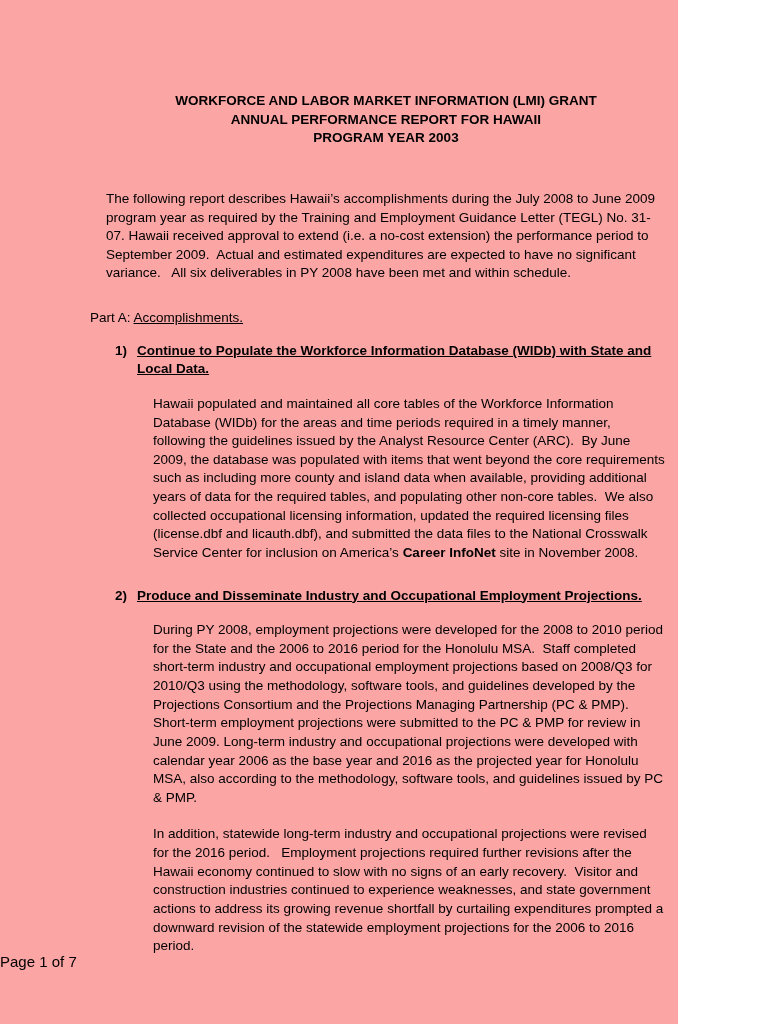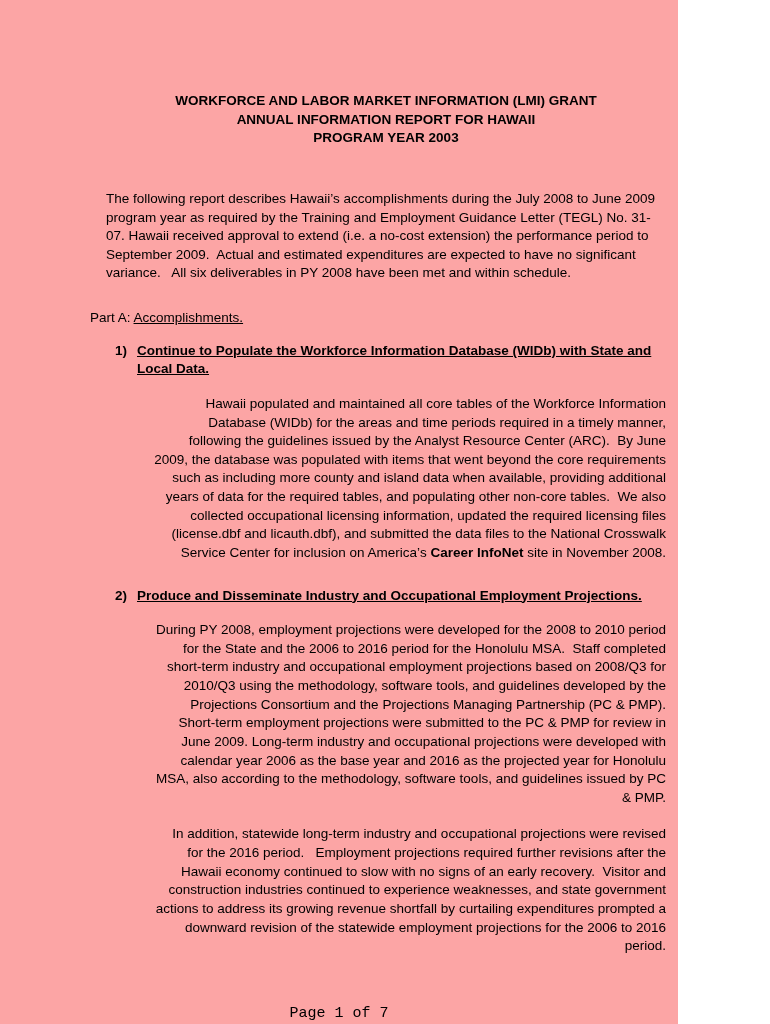--- a/index.html
+++ b/index.html
@@ -50,49 +50,48 @@
     top: 0;
     font-weight: bold;
   }
   .item-heading {
     font-weight: bold;
     text-decoration: underline;
   }
   .body-para {
     margin: 16px;
     white-space: pre-wrap;
-    text-align: right;
   }
   .body-para + .body-para { margin-top: 18px; }
   .link {
     color: var(--link, #1155CC);
     font-style: italic;
     text-decoration: underline;
     cursor: pointer;
   }
   .footer {
     position: absolute;
     left: 0;
     right: 0;
-    top: 1004px;
-    text-align: center;
-    font-family: Liberation Mono, monospace;
+    top: 952px;
+    text-align: left;
+    font-family: Liberation Sans, sans-serif;
     font-size: 15px;
     color: #000000;
   }
 </style>
 </head>
 <body>
 
 <div class="page">
   <div class="content">
 
     <div class="doc-title">
       <div>WORKFORCE AND LABOR MARKET INFORMATION (LMI) GRANT</div>
-      <div>ANNUAL INFORMATION REPORT FOR HAWAII</div>
+      <div>ANNUAL PERFORMANCE REPORT FOR HAWAII</div>
       <div>PROGRAM YEAR 2003</div>
     </div>
 
     <p class="intro">The following report describes Hawaii’s accomplishments during the July 2008 to June 2009 program year as required by the Training and Employment Guidance Letter (TEGL) No. 31-07. Hawaii received approval to extend (i.e. a no-cost extension) the performance period to September 2009.  Actual and estimated expenditures are expected to have no significant variance.   All six deliverables in PY 2008 have been met and within schedule.</p>
 
     <p class="part-heading"><span>Part A: </span><span class="underline">Accomplishments.</span></p>
 
     <div class="list-item">
       <div class="item-head">
         <span class="num">1)</span>

